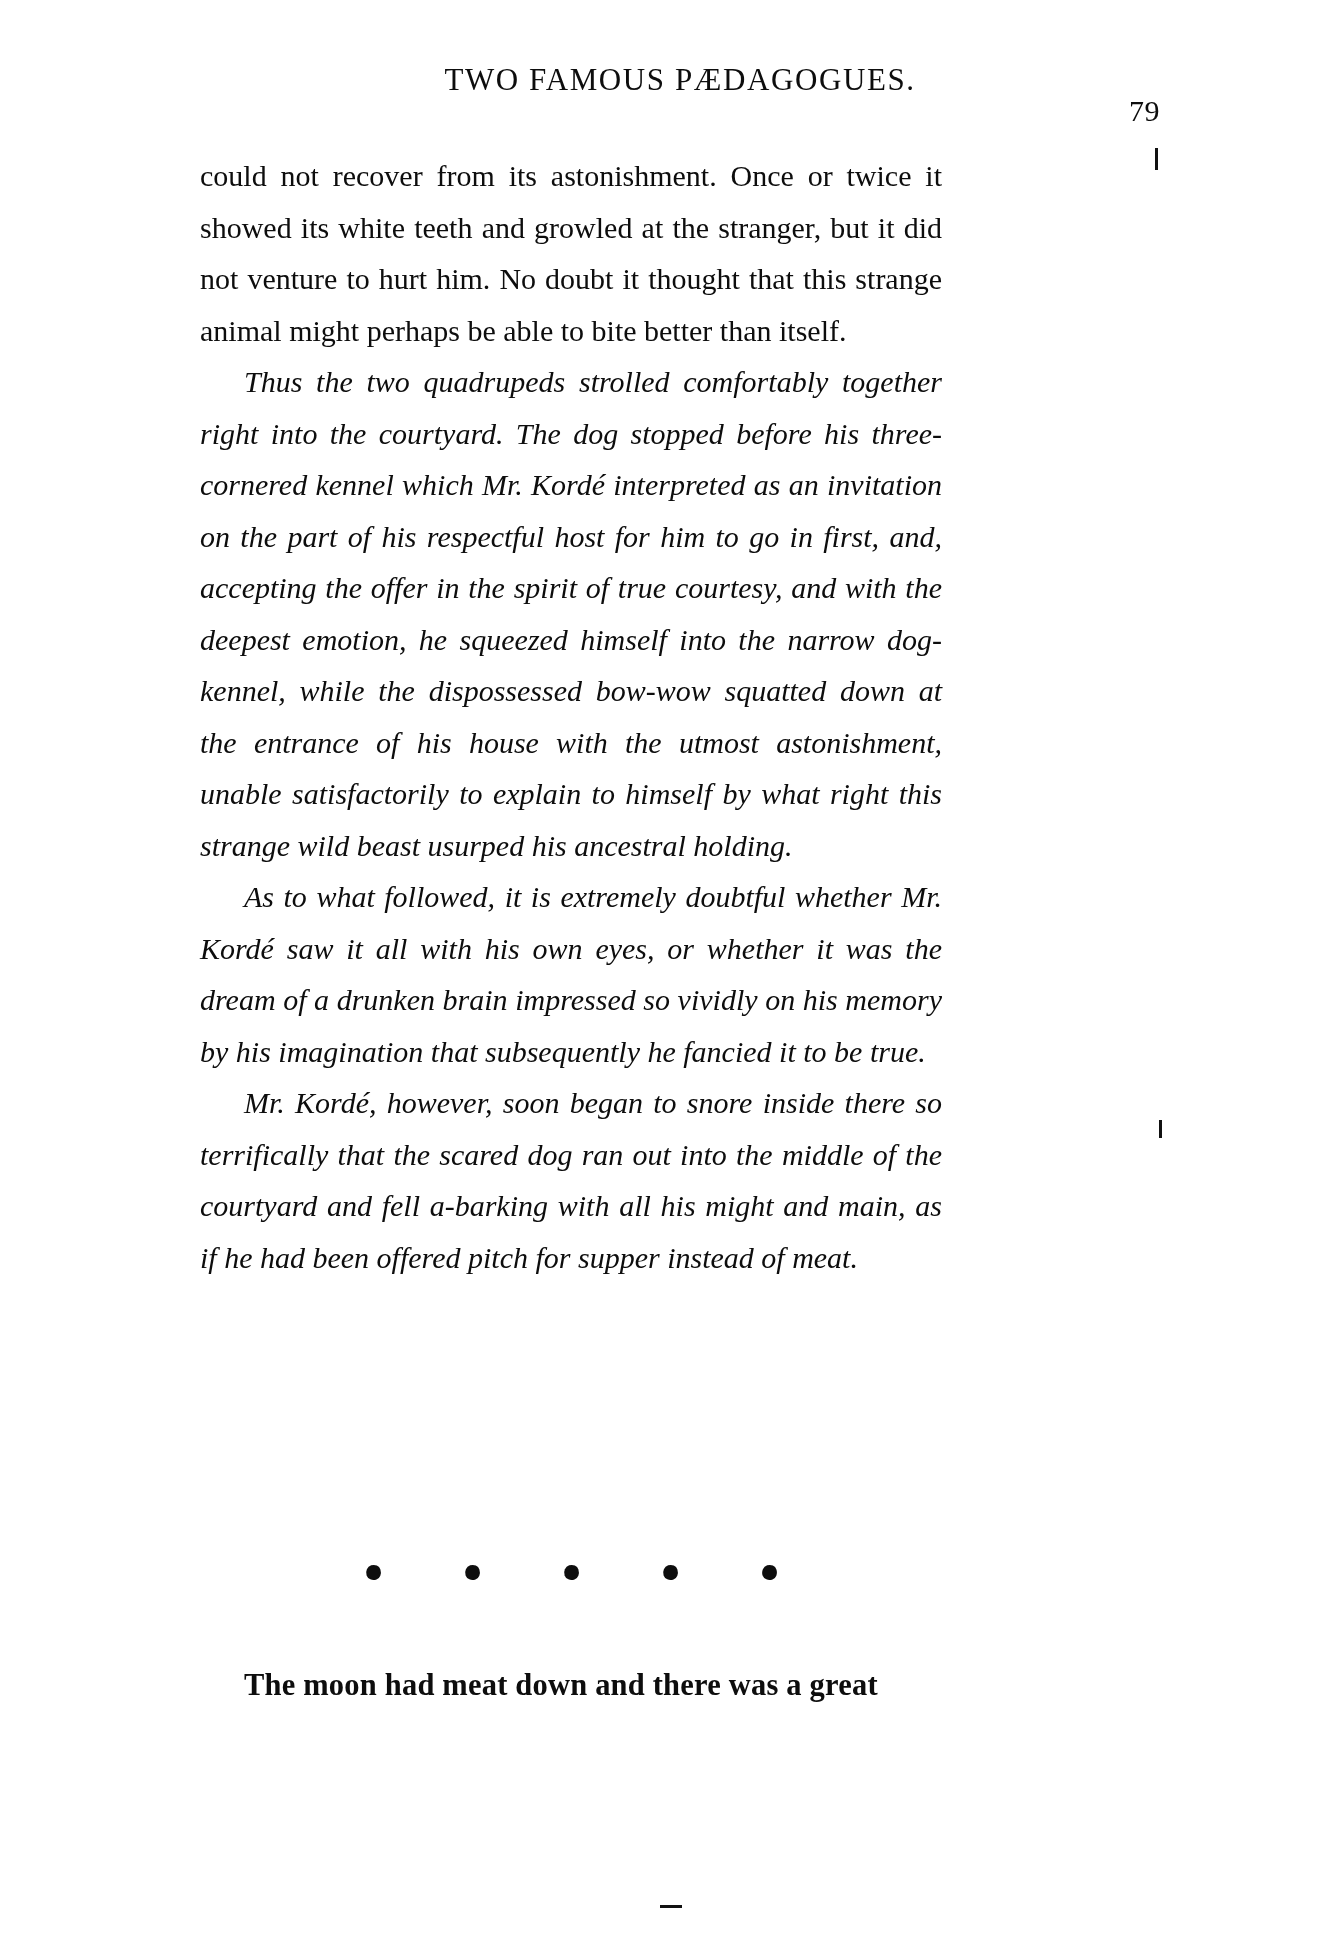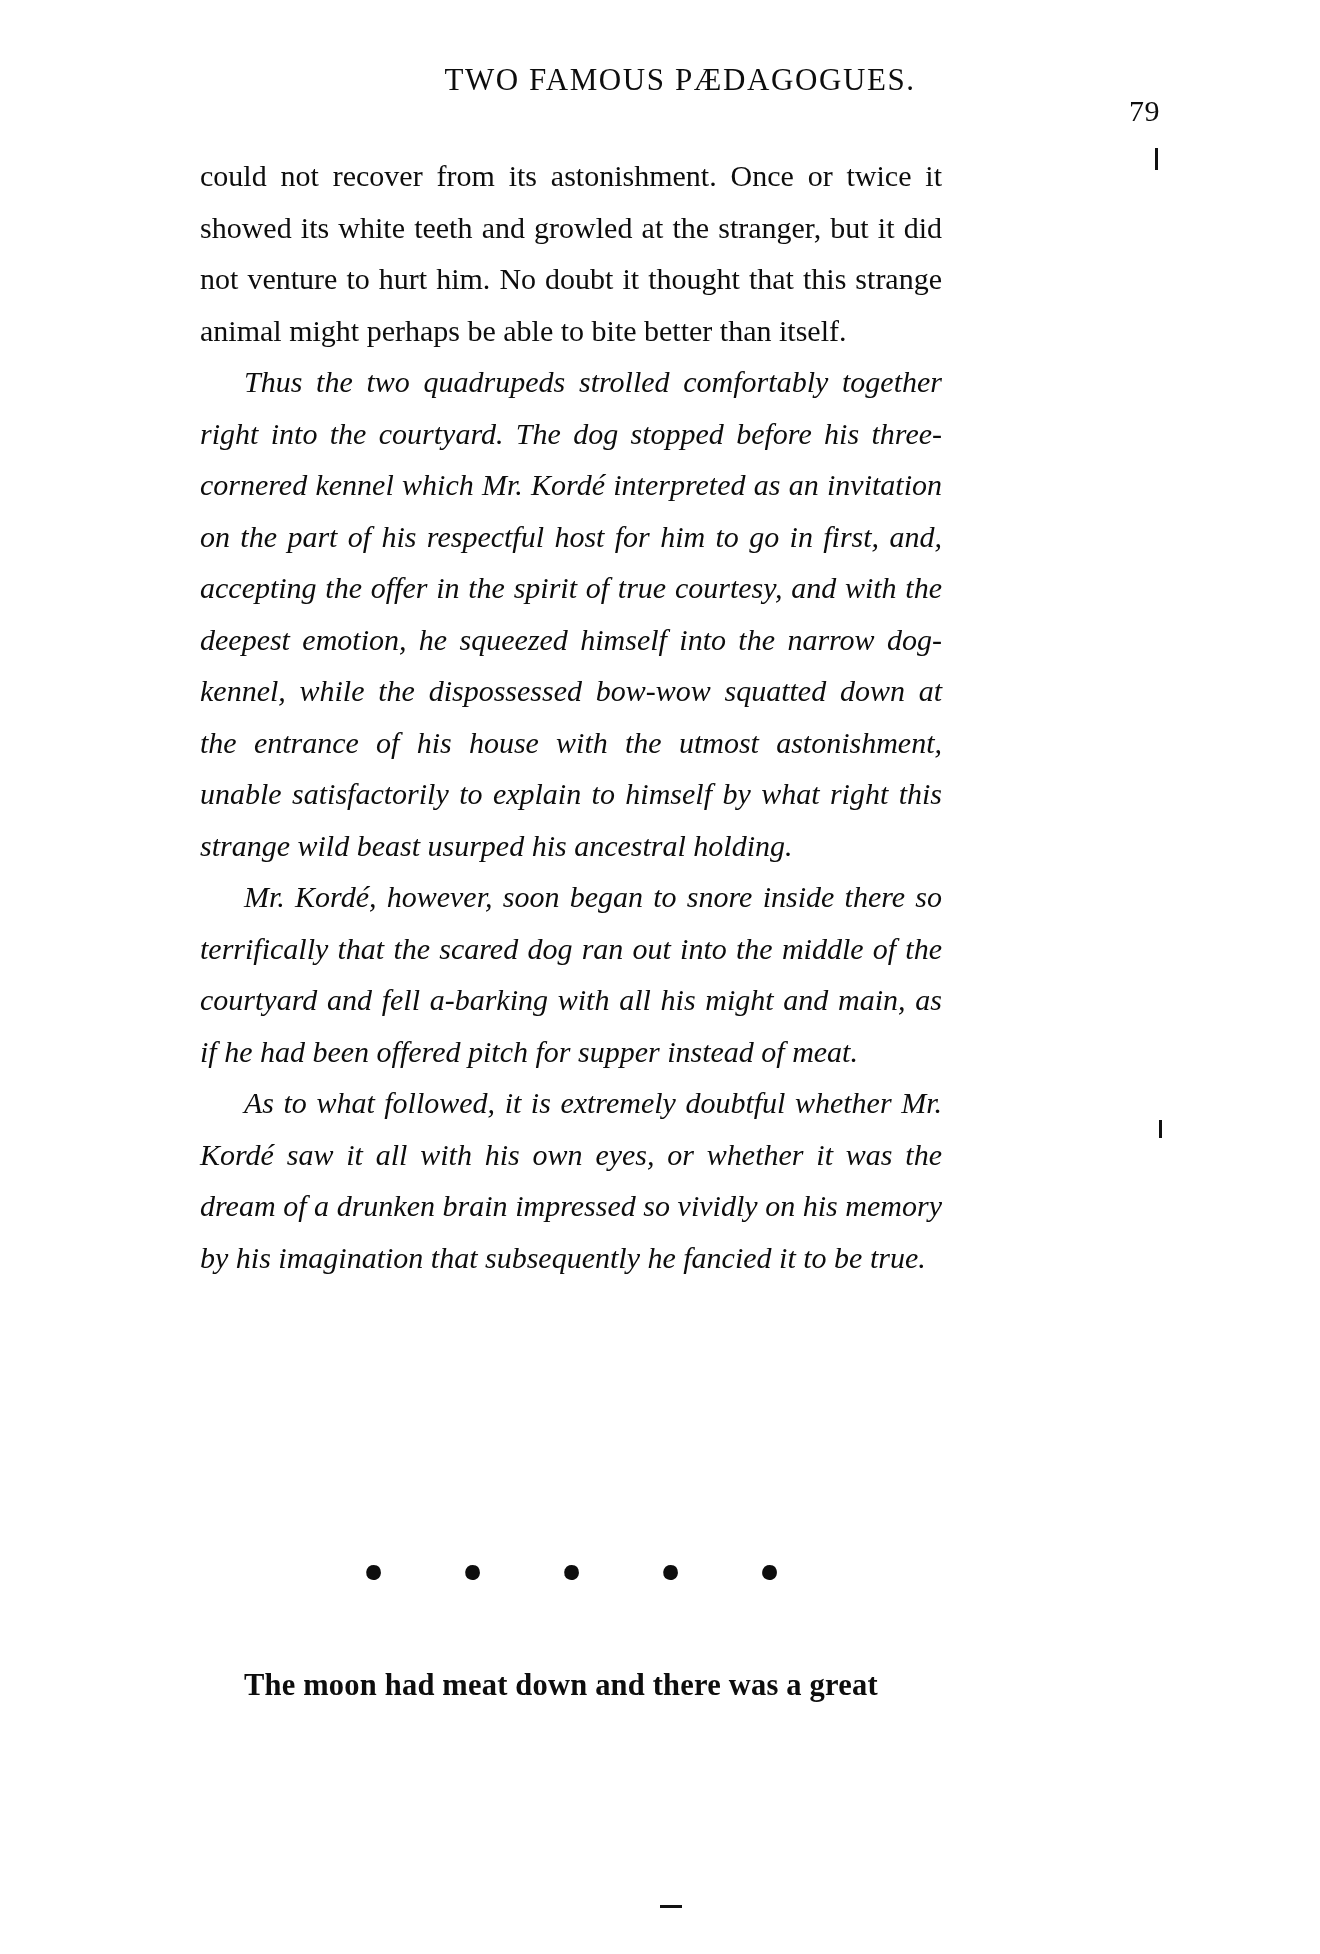--- a/index.html
+++ b/index.html
@@ -125,22 +125,22 @@
 <div class="page">
 
   <div class="header">
     <span class="running-title">TWO FAMOUS PÆDAGOGUES.</span>
     <span class="page-number">79</span>
   </div>
 
   <div class="body-text">
     <p>could not recover from its astonishment. Once or twice it showed its white teeth and growled at the stranger, but it did not venture to hurt him. No doubt it thought that this strange animal might perhaps be able to bite better than itself.</p>
     <p class="indent">Thus the two quadrupeds strolled comfortably together right into the courtyard. The dog stopped before his three-cornered kennel which Mr. Kordé interpreted as an invitation on the part of his respectful host for him to go in first, and, accepting the offer in the spirit of true courtesy, and with the deepest emotion, he squeezed himself into the narrow dog-kennel, while the dispossessed bow-wow squatted down at the entrance of his house with the utmost astonishment, unable satisfactorily to explain to himself by what right this strange wild beast usurped his ancestral holding.</p>
+    <p class="indent">As to what followed, it is extremely doubtful whether Mr. Kordé saw it all with his own eyes, or whether it was the dream of a drunken brain impressed so vividly on his memory by his imagination that subsequently he fancied it to be true.</p>
     <p class="indent">Mr. Kordé, however, soon began to snore inside there so terrifically that the scared dog ran out into the middle of the courtyard and fell a-barking with all his might and main, as if he had been offered pitch for supper instead of meat.</p>
-    <p class="indent">As to what followed, it is extremely doubtful whether Mr. Kordé saw it all with his own eyes, or whether it was the dream of a drunken brain impressed so vividly on his memory by his imagination that subsequently he fancied it to be true.</p>
   </div>
 
   <div class="ornament">
     <span class="dot"></span>
     <span class="dot"></span>
     <span class="dot"></span>
     <span class="dot"></span>
     <span class="dot"></span>
   </div>
 

